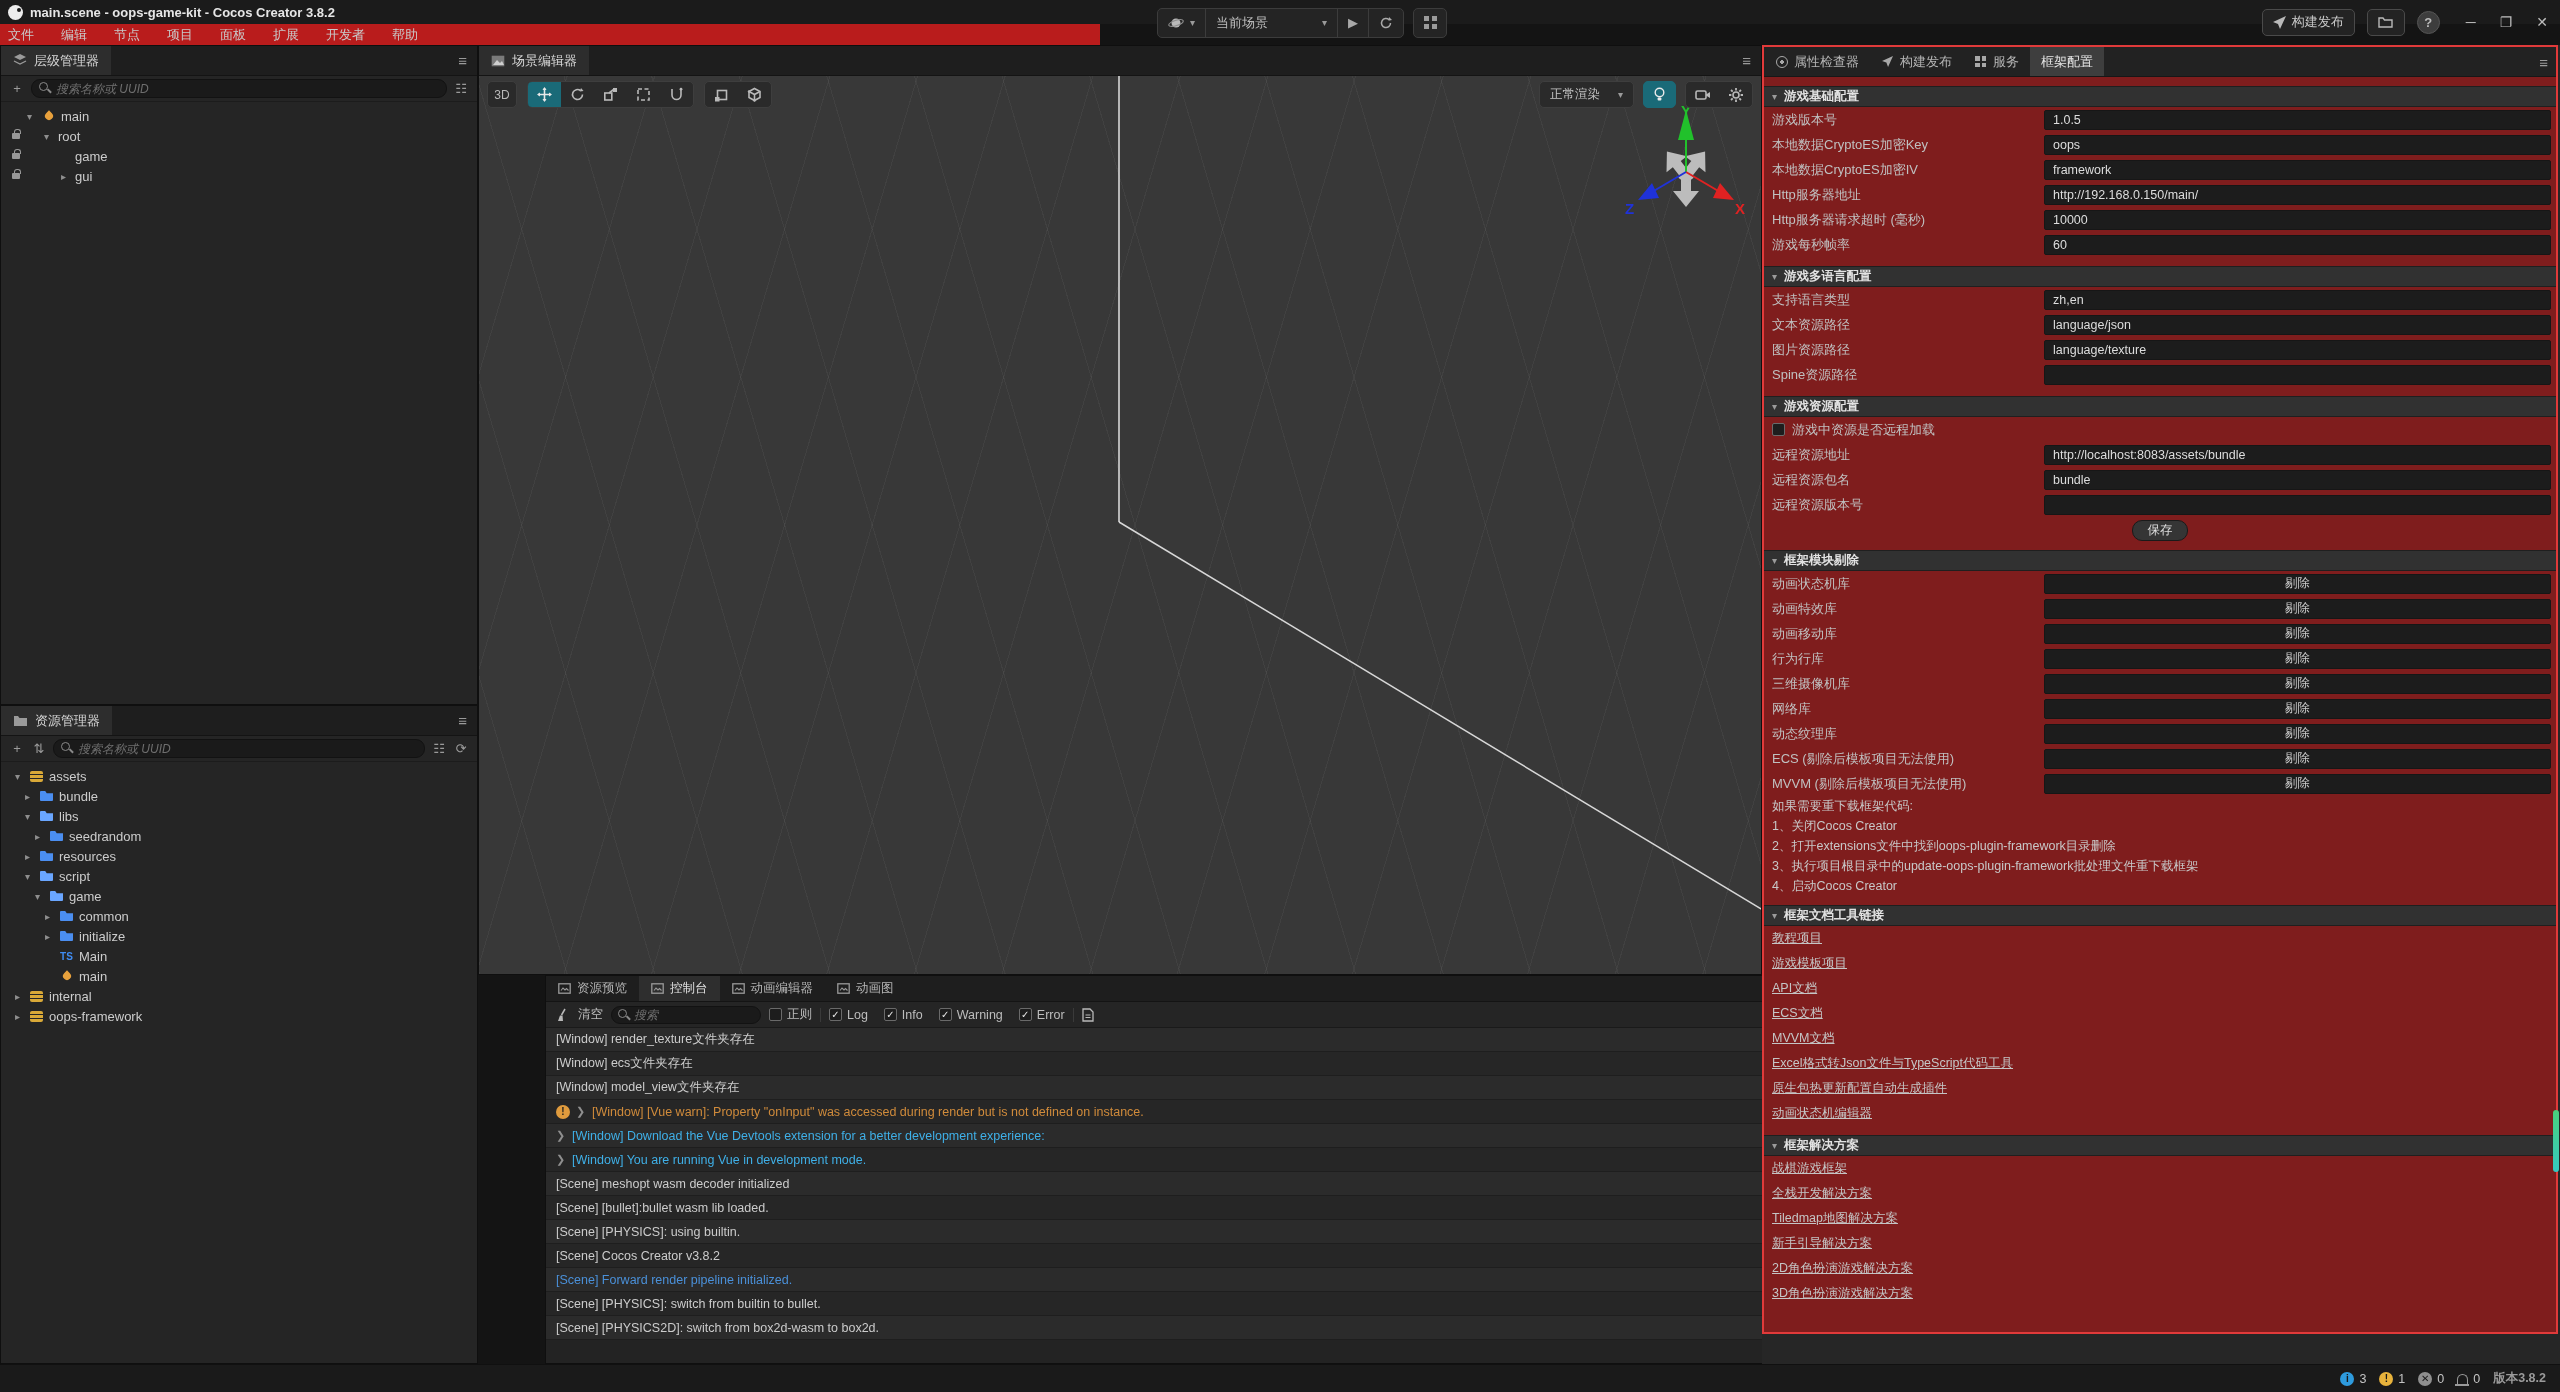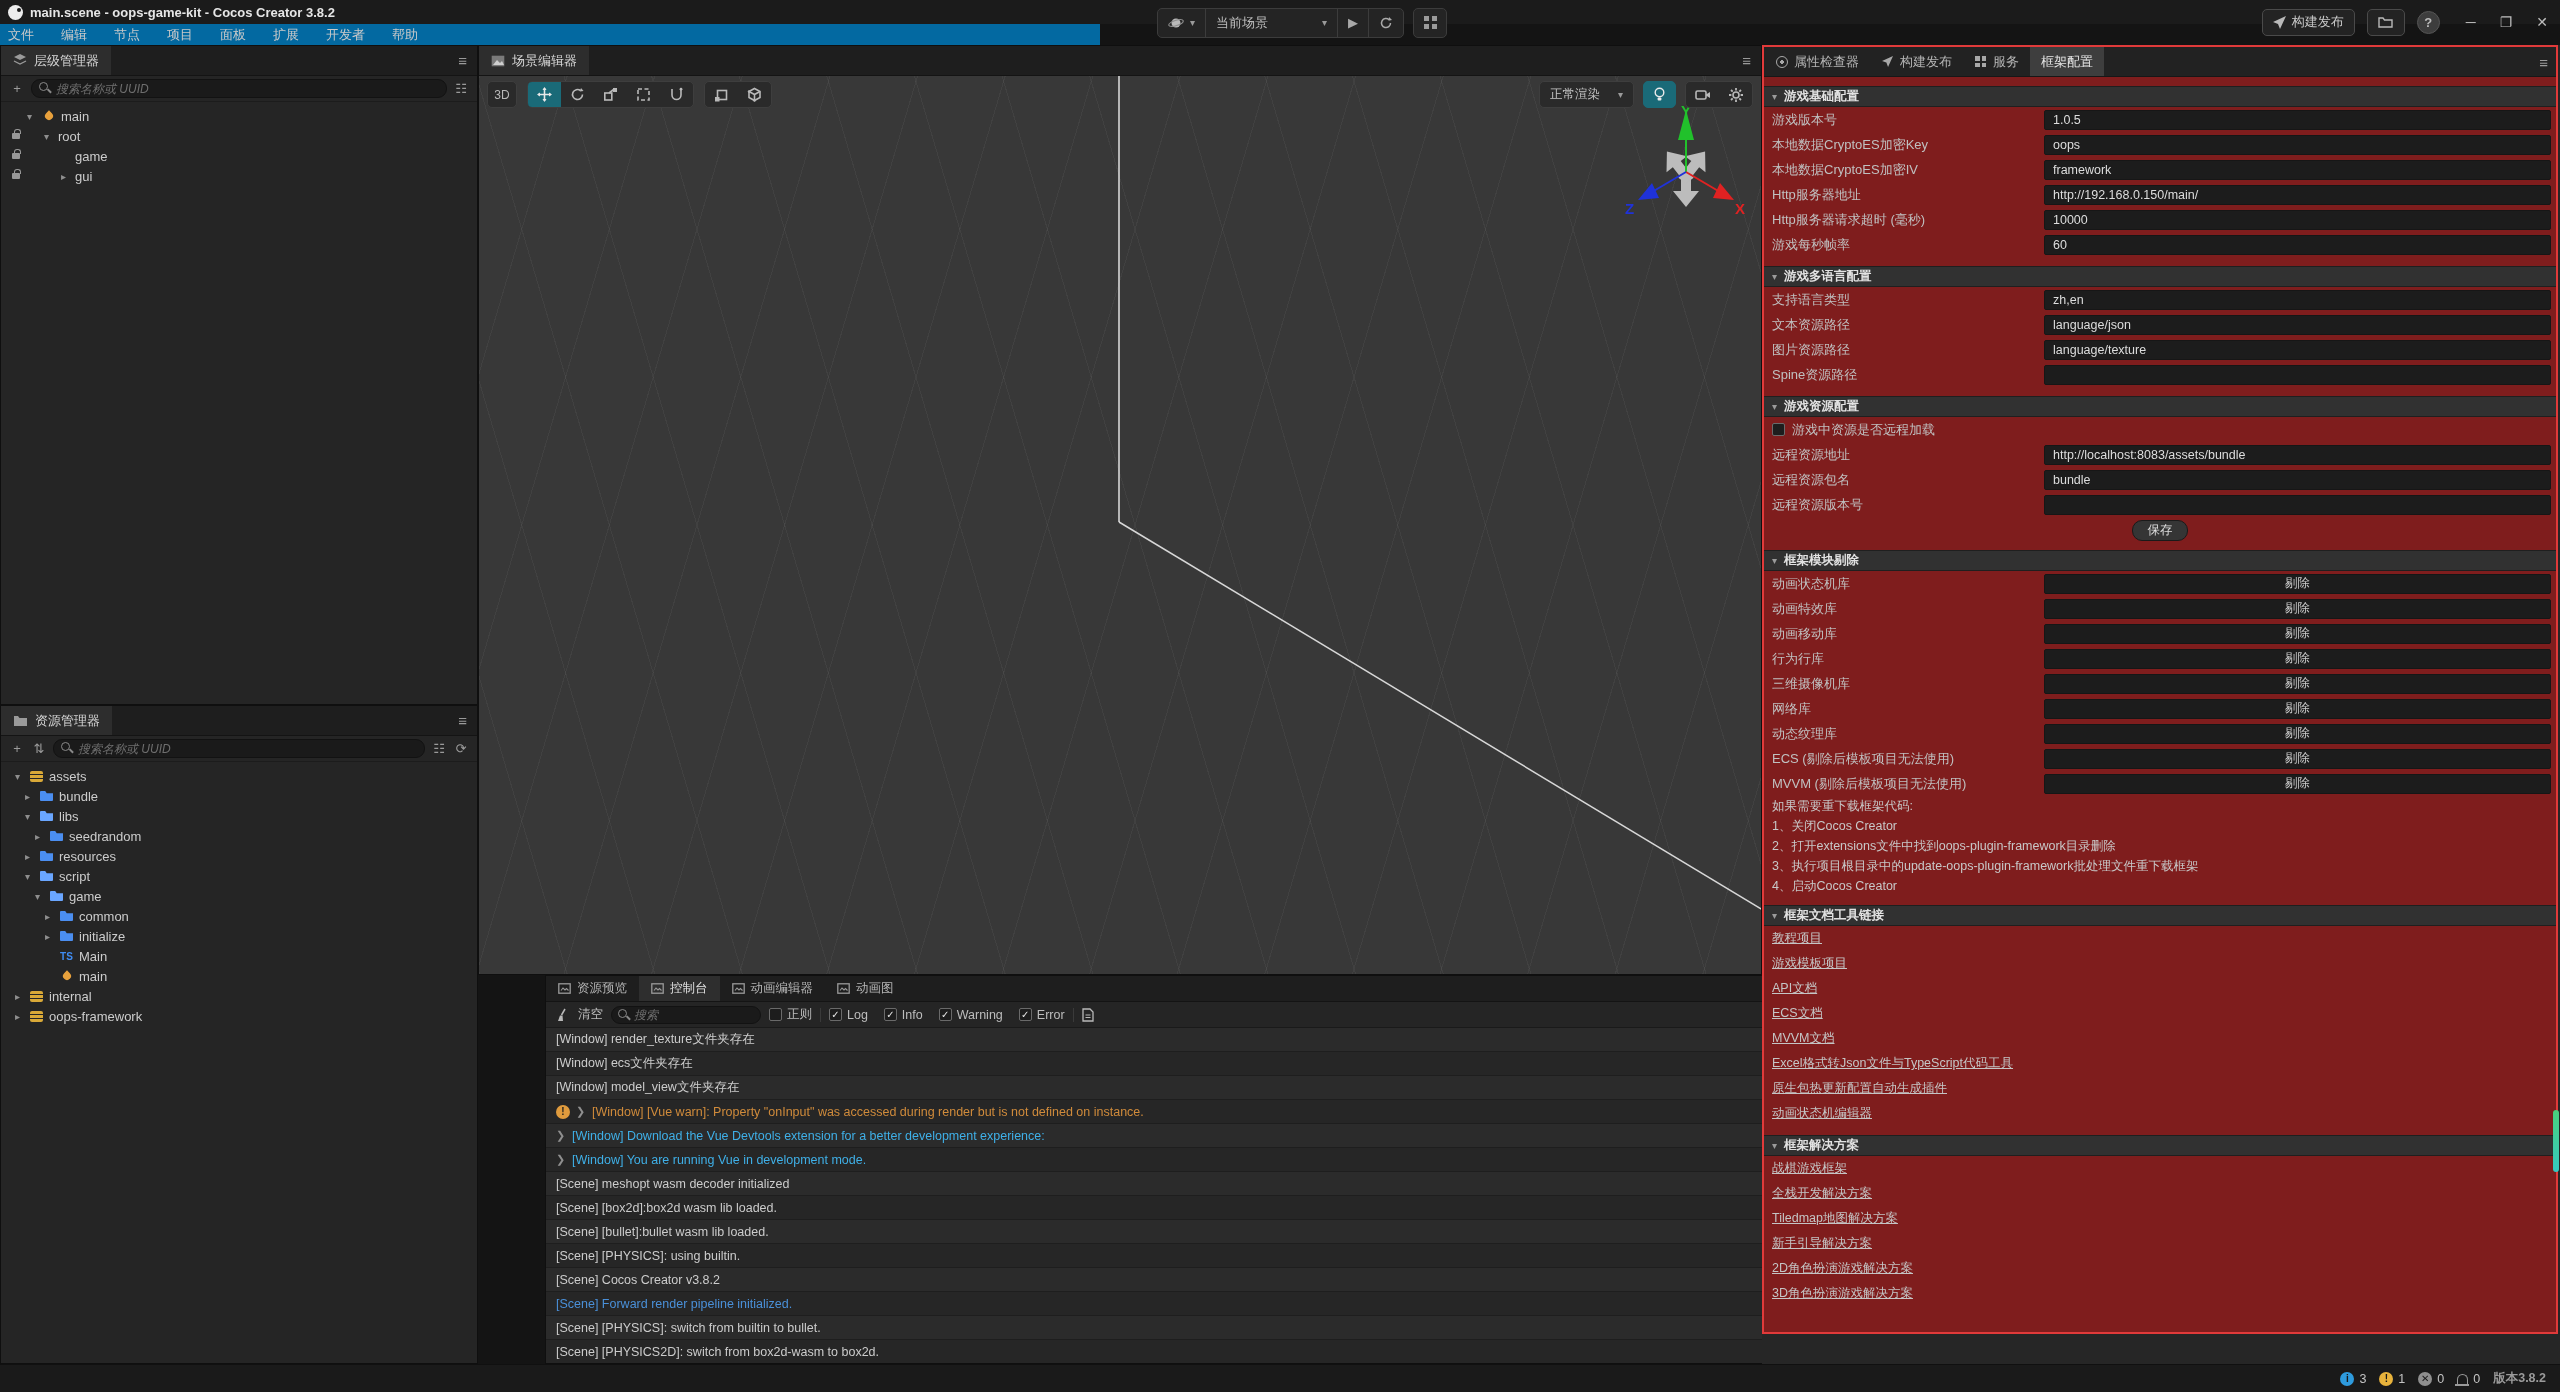--- a/index.html
+++ b/index.html
@@ -6,21 +6,21 @@
 html,body { width:2560px; height:1392px; overflow:hidden; background:#141414;
   font-family:"Liberation Sans","DejaVu Sans",sans-serif; font-size:13px; color:#cfcfcf; }
 .app { position:absolute; inset:0; }
 
 
 .titlebar { position:absolute; left:0; top:0; width:2560px; height:24px; background:#1b1b1b;
   display:flex; align-items:center; padding-left:8px; gap:7px; }
 .titlebar .title { font-weight:bold; color:#e6e6e6; font-size:13px; }
 .logo { width:15px; height:15px; border-radius:50%; background:#ededed; position:relative; }
 .logo::after { content:""; position:absolute; right:2px; top:3px; width:4px; height:4px; border-radius:50%; background:#1b1b1b; }
-.menubar { position:absolute; left:0; top:24px; width:1100px; height:21px; background:#0369a1;
+.menubar { position:absolute; left:0; top:24px; width:1100px; height:21px; background:#b91c1c;
   display:flex; align-items:center; padding-left:8px; gap:27px; color:#c9c9c9; font-size:13px; }
 .menubar span { cursor:default; }
 .center-toolbar { position:absolute; left:1157px; top:6px; height:33px; display:flex; gap:9px; align-items:center; }
 .ct-group { display:flex; height:30px; border:1px solid #3c3c3c; border-radius:5px; background:#242424; align-items:center; }
 .ct-seg { display:flex; align-items:center; gap:6px; padding:0 10px; height:100%; border-right:1px solid #3c3c3c; color:#bdbdbd; }
 .ct-seg:last-child { border-right:none; }
 .chev { font-size:10px; color:#9a9a9a; }
 .play-glyph { color:#a9a9a9; font-size:13px; }
 .qr-btn { width:34px; height:30px; border:1px solid #3c3c3c; border-radius:5px; background:#242424; display:flex; align-items:center; justify-content:center; }
 .qr-ico { width:13px; height:13px;
@@ -588,24 +588,20 @@
 
           <span class="log-expand">❯</span>
           <span>[Window] You are running Vue in development mode.</span>
         </div>
         <div class="log-row log">
 
           <span>[Scene] meshopt wasm decoder initialized</span>
         </div>
         <div class="log-row log">
 
-          <span>[Scene] [box2d]:box2d wasm lib loaded.</span>
-        </div>
-        <div class="log-row log">
-
           <span>[Scene] [bullet]:bullet wasm lib loaded.</span>
         </div>
         <div class="log-row log">
 
           <span>[Scene] [PHYSICS]: using builtin.</span>
         </div>
         <div class="log-row log">
 
           <span>[Scene] Cocos Creator v3.8.2</span>
         </div>

